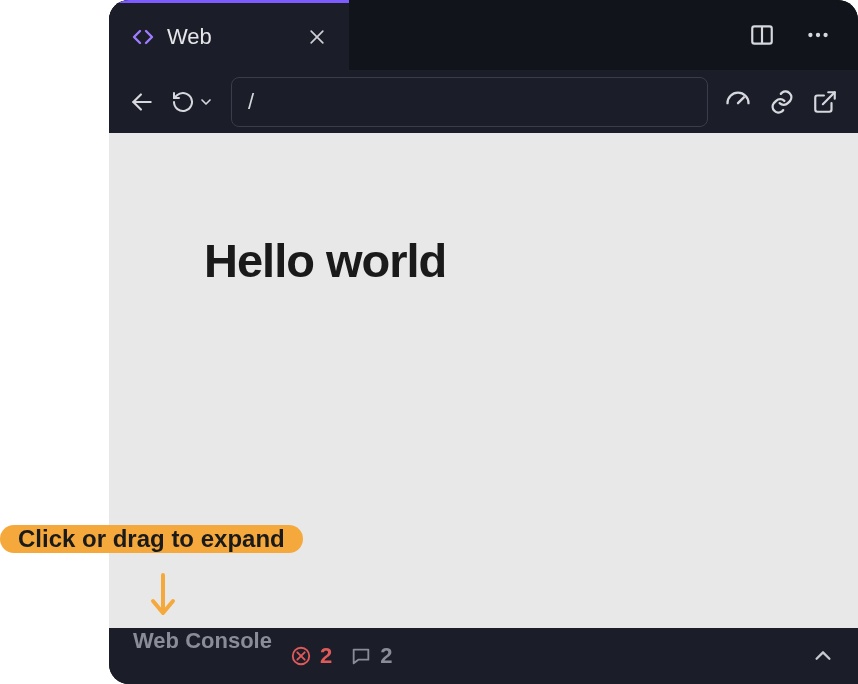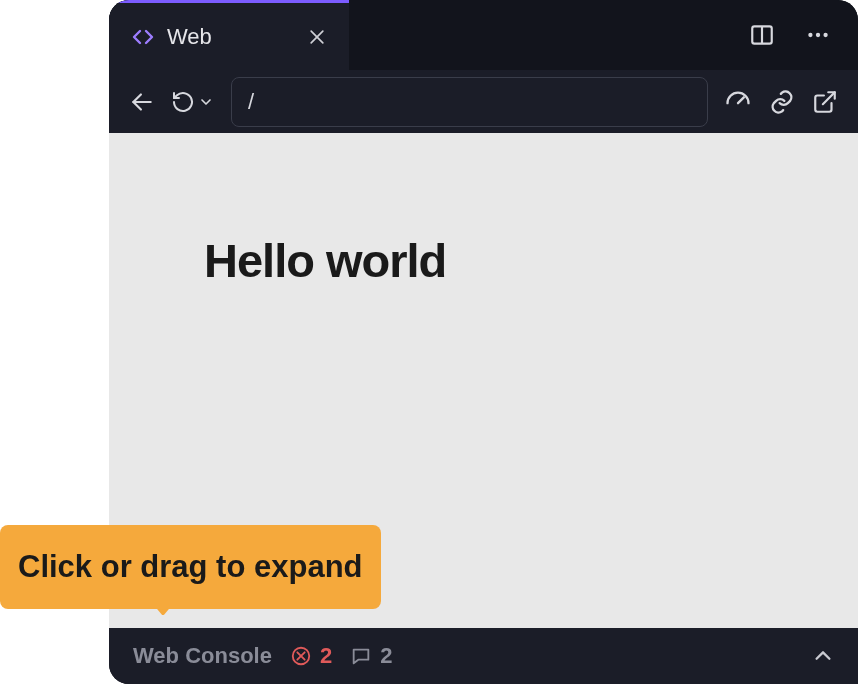--- a/index.html
+++ b/index.html
@@ -111,21 +111,20 @@
   .page-heading {
     font-size: 47px;
     font-weight: 700;
     letter-spacing: -1px;
     color: #1a1a1a;
   }
   .console-bar {
     height: 56px;
     background: #1b1d28;
     display: flex;
-    align-items: center;
     padding: 0 24px;
     gap: 18px;
   }
   .console-label {
     color: #8a8c98;
     font-size: 22px;
     font-weight: 600;
   }
   .stat {
     display: flex;
@@ -138,24 +137,24 @@
   .stat.info  { color: #8a8c98; }
   .console-spacer { flex: 1; }
   .expand-icon { color: #c9cad1; display:flex; align-items:center; }
 
   .callout {
     position: absolute;
     left: 0px;
     top: 525px;
     background: #f5a93c;
     color: #1a1a1a;
-    font-size: 31px;
+    font-size: 24px;
     font-weight: 600;
-    padding: 24px 18px;
-    border-radius: 8px;
+    padding: 0 18px;
+    border-radius: 16px;
     z-index: 10;
   }
   .callout-arrow {
     position: absolute;
     left: 148px;
     top: 573px;
     color: #f5a93c;
     z-index: 9;
   }
   svg { display: block; }

